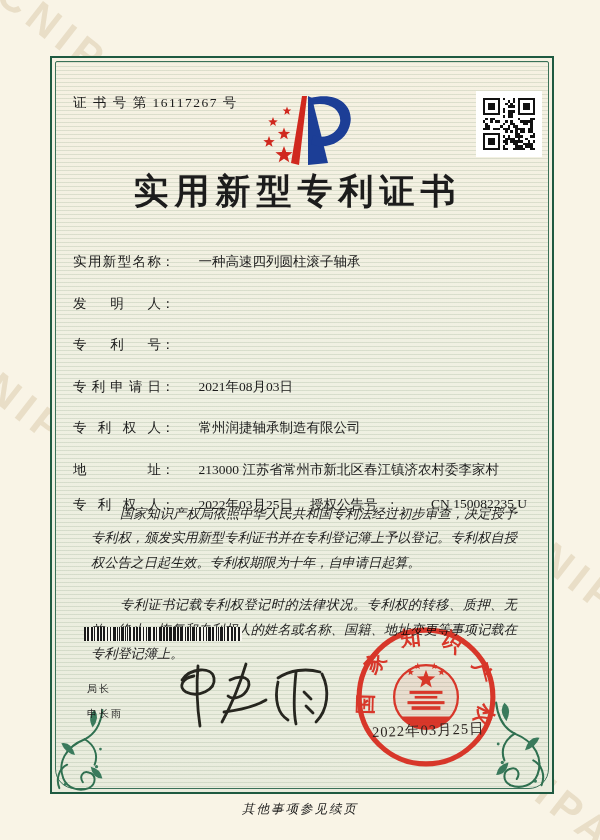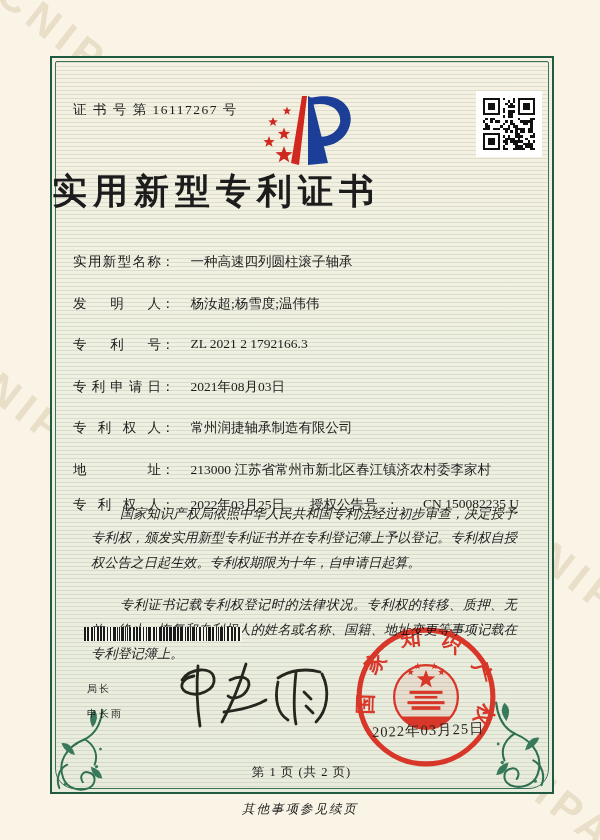--- a/index.html
+++ b/index.html
@@ -29,31 +29,31 @@
     position:absolute;inset:3px;
     border:1px solid #3a7158;
     border-radius:2px 2px 20px 20px;
     background:repeating-linear-gradient(180deg, rgba(130,155,125,0.22) 0px, rgba(130,155,125,0.22) 1px, transparent 1px, transparent 4px);
   }
   .flourish{position:absolute;z-index:3;}
   .fl-left{left:44px;top:706px;width:64px;height:90px;}
   .fl-right{left:492px;top:696px;width:64px;height:100px;transform:scaleX(-1);}
   
   .content{position:absolute;inset:0;z-index:4;}
-  .cert-no{left:73px;top:94px;font-size:13.5px;letter-spacing:1.5px;margin-top:7px;}
+  .cert-no{left:73px;top:94px;font-size:13.5px;letter-spacing:1.5px;}
   .logo{left:250px;top:92px;width:104px;height:77px;}
   .qr-box{left:476px;top:91px;width:66px;height:66px;background:#fff;
           display:flex;align-items:center;justify-content:center;}
   .qr-box svg{width:52px;height:52px;}
-  .title{left:52px;top:168px;width:503px;text-align:left;
+  .title{left:46px;top:168px;width:503px;text-align:center;
          font-size:35px;font-weight:bold;letter-spacing:6px;}
   .fields{left:73px;top:253px;width:462px;font-size:13.5px;}
   .f-row{display:flex;margin-bottom:23.5px;white-space:nowrap;}
   .f-label{display:inline-block;width:88px;text-align:justify;text-align-last:justify;}
-  .f-value{margin-left:16px;}
+  .f-value{margin-left:24px;}
   .grant-row{position:relative;margin-top:-6px;height:18px;}
   .grant-b{position:absolute;left:237px;top:0;display:flex;white-space:nowrap;gap:8px;}
   .grant-a{position:absolute;left:0;top:0;display:flex;white-space:nowrap;}
   .paras{left:73px;top:484px;width:462px;font-size:13.2px;line-height:1.85;
          font-style:italic;text-align:justify;}
   .paras p{margin:18px;text-indent:2.2em;}
   .barcode{left:84px;top:627px;width:158px;height:14px;background:#f8f7ef;}
   .signer{left:87px;top:676px;font-family:"Liberation Sans","DejaVu Sans",sans-serif;
           font-size:10px;line-height:25px;letter-spacing:2px;}
   .sig{left:160px;top:653px;width:185px;height:82px;z-index:5;}
@@ -263,26 +263,24 @@
 
   <div class="abs fields">
     <div class="f-row">
       <span class="f-label">实用新型名称</span>
         <span>：</span>
         <span class="f-value">一种高速四列圆柱滚子轴承</span>
     </div>
     <div class="f-row">
       <span class="f-label">发明人</span>
         <span>：</span>
-        <span class="f-value">杨汝超;杨雪度;温伟伟</span>
     </div>
     <div class="f-row">
       <span class="f-label">专利号</span>
         <span>：</span>
-        <span class="f-value">ZL 2021 2 1792166.3</span>
     </div>
     <div class="f-row">
       <span class="f-label">专利申请日</span>
         <span>：</span>
         <span class="f-value">2021年08月03日</span>
     </div>
     <div class="f-row">
       <span class="f-label">专利权人</span>
         <span>：</span>
         <span class="f-value">常州润捷轴承制造有限公司</span>
@@ -403,15 +401,14 @@
         <rect x="53" y="63" width="32" height="3"></rect>
         <rect x="58" y="68" width="22" height="2.5"></rect>
         <rect x="51" y="73" width="36" height="3"></rect>
         <rect x="55" y="78" width="28" height="3.5"></rect>
         <path d="M44.5,88 A31,31 0 0 0 93.5,88 Z"></path>
       </g>
     </g>
   </svg>
   <div class="abs seal-date">2022年03月25日</div>
 
-  <div class="abs page-no">第 1 页 (共 2 页)</div>
   <div class="abs note">其他事项参见续页</div>
 </div>
 
 </body></html>

